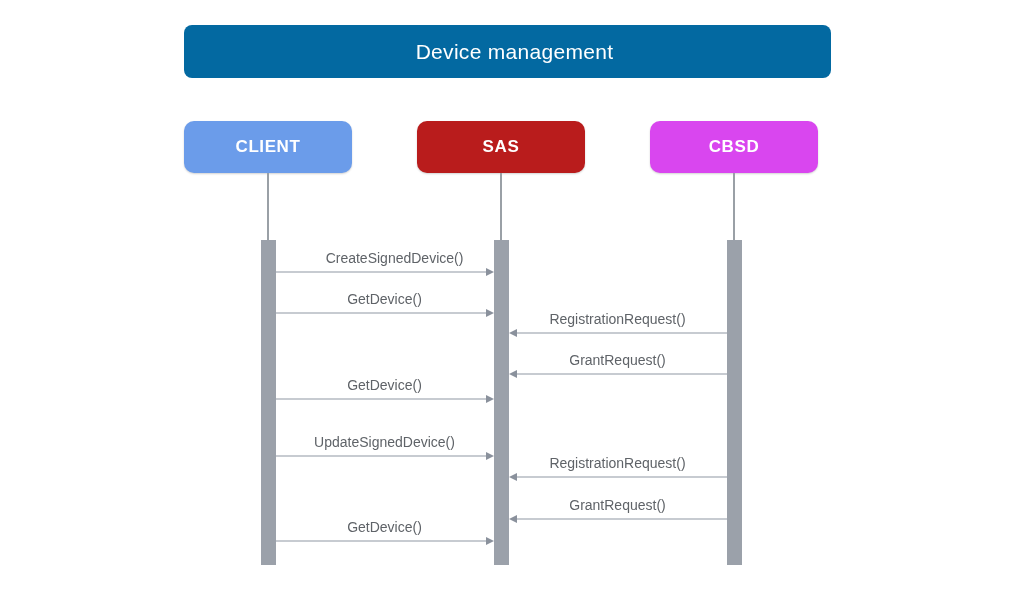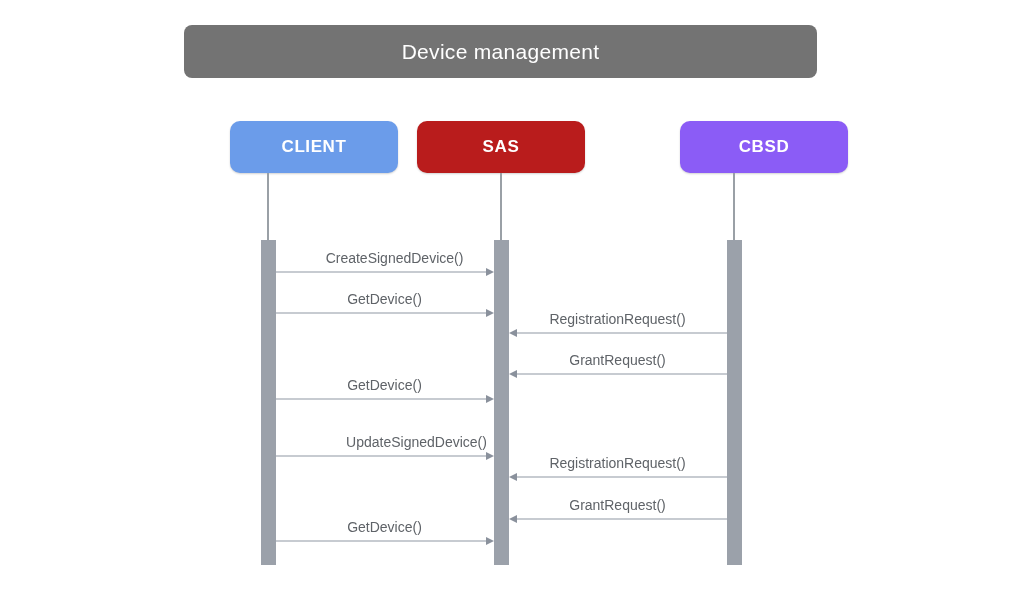--- a/index.html
+++ b/index.html
@@ -73,33 +73,33 @@
     text-align: center;
     font-size: 14px;
     line-height: 16px;
     white-space: nowrap;
   }
 </style>
 </head>
 <body>
 
 <div class="stage">
-  <div class="title-banner" style="background: #737373; color: rgb(255, 255, 255);">Device management</div>
+  <div class="title-banner" style="background: #0369a1; color: rgb(255, 255, 255); padding-left: 14px;">Device management</div>
   <div>
-      <div class="actor-box" style="left: 184px; background: rgb(107, 156, 234); margin-left: 46px;">
+      <div class="actor-box" style="left: 184px; background: rgb(107, 156, 234);">
         <span>CLIENT</span>
       </div>
       <div class="lifeline" style="left: 267.25px; background: rgb(154, 160, 166);"></div>
       <div class="activation-bar" style="left: 260.5px; background: rgb(155, 161, 170);"></div>
       <div class="actor-box" style="left: 417px; background: #b91c1c;">
         <span>SAS</span>
       </div>
       <div class="lifeline" style="left: 500.25px; background: rgb(154, 160, 166);"></div>
       <div class="activation-bar" style="left: 493.5px; background: rgb(155, 161, 170);"></div>
-      <div class="actor-box" style="left: 650px; background: #8b5cf6; margin-left: 30px;">
+      <div class="actor-box" style="left: 650px; background: #d946ef;">
         <span>CBSD</span>
       </div>
       <div class="lifeline" style="left: 733.25px; background: rgb(154, 160, 166);"></div>
       <div class="activation-bar" style="left: 726.5px; background: rgb(155, 161, 170);"></div>
     </div>
   <div>
       <div class="msg-line" style="left: 275.5px; width: 211px; top: 271.25px; background: rgb(199, 203, 209);"></div>
       <div class="msg-head" style="border-left: 8px solid rgb(138, 145, 156); left: 485.5px; top: 268px;"></div>
       <div class="msg-label" style="left: 275.5px; width: 238px; top: 250px; color: rgb(95, 99, 104);">CreateSignedDevice()</div>
       <div class="msg-line" style="left: 275.5px; width: 211px; top: 312.25px; background: rgb(199, 203, 209);"></div>
@@ -109,21 +109,21 @@
       <div class="msg-head" style="border-right: 8px solid rgb(138, 145, 156); left: 508.5px; top: 329px;"></div>
       <div class="msg-label" style="left: 508.5px; width: 218px; top: 311px; color: rgb(95, 99, 104);">RegistrationRequest()</div>
       <div class="msg-line" style="left: 515.5px; width: 211px; top: 373.25px; background: rgb(199, 203, 209);"></div>
       <div class="msg-head" style="border-right: 8px solid rgb(138, 145, 156); left: 508.5px; top: 370px;"></div>
       <div class="msg-label" style="left: 508.5px; width: 218px; top: 352px; color: rgb(95, 99, 104);">GrantRequest()</div>
       <div class="msg-line" style="left: 275.5px; width: 211px; top: 398.25px; background: rgb(199, 203, 209);"></div>
       <div class="msg-head" style="border-left: 8px solid rgb(138, 145, 156); left: 485.5px; top: 395px;"></div>
       <div class="msg-label" style="left: 275.5px; width: 218px; top: 377px; color: rgb(95, 99, 104);">GetDevice()</div>
       <div class="msg-line" style="left: 275.5px; width: 211px; top: 455.25px; background: rgb(199, 203, 209);"></div>
       <div class="msg-head" style="border-left: 8px solid rgb(138, 145, 156); left: 485.5px; top: 452px;"></div>
-      <div class="msg-label" style="left: 275.5px; width: 218px; top: 434px; color: rgb(95, 99, 104); margin-left: 32px;">UpdateSignedDevice()</div>
+      <div class="msg-label" style="left: 275.5px; width: 218px; top: 434px; color: rgb(95, 99, 104);">UpdateSignedDevice()</div>
       <div class="msg-line" style="left: 515.5px; width: 211px; top: 476.25px; background: rgb(199, 203, 209);"></div>
       <div class="msg-head" style="border-right: 8px solid rgb(138, 145, 156); left: 508.5px; top: 473px;"></div>
       <div class="msg-label" style="left: 508.5px; width: 218px; top: 455px; color: rgb(95, 99, 104);">RegistrationRequest()</div>
       <div class="msg-line" style="left: 515.5px; width: 211px; top: 518.25px; background: rgb(199, 203, 209);"></div>
       <div class="msg-head" style="border-right: 8px solid rgb(138, 145, 156); left: 508.5px; top: 515px;"></div>
       <div class="msg-label" style="left: 508.5px; width: 218px; top: 497px; color: rgb(95, 99, 104);">GrantRequest()</div>
       <div class="msg-line" style="left: 275.5px; width: 211px; top: 540.25px; background: rgb(199, 203, 209);"></div>
       <div class="msg-head" style="border-left: 8px solid rgb(138, 145, 156); left: 485.5px; top: 537px;"></div>
       <div class="msg-label" style="left: 275.5px; width: 218px; top: 519px; color: rgb(95, 99, 104);">GetDevice()</div>
     </div>

